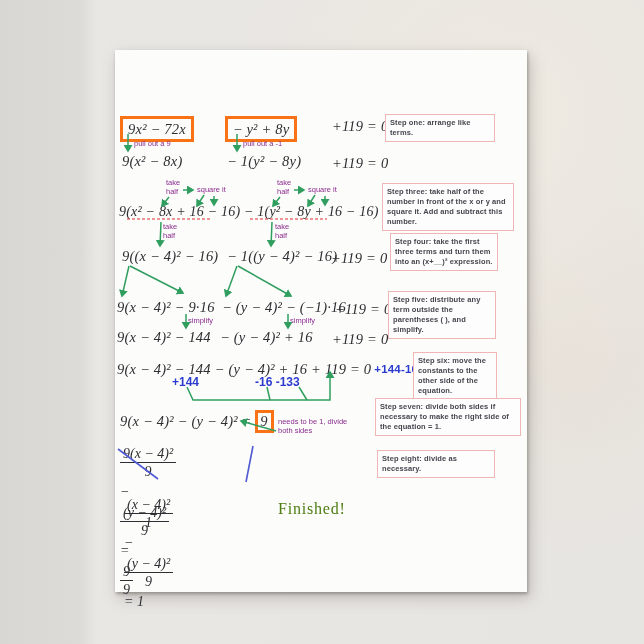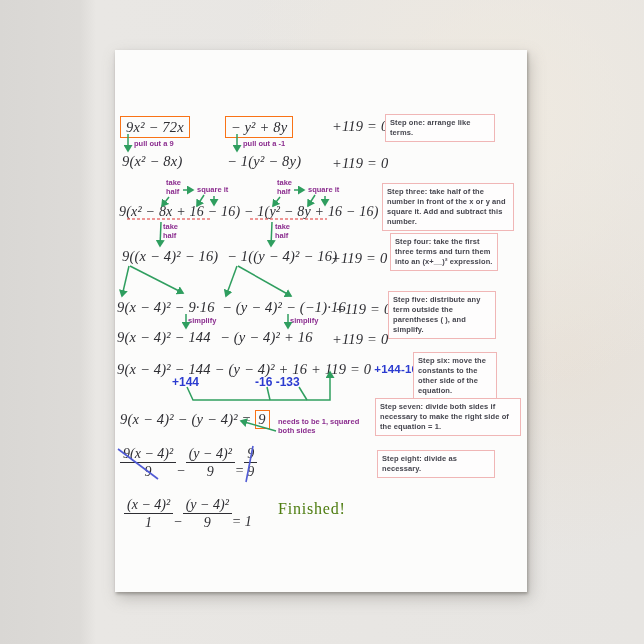--- a/index.html
+++ b/index.html
@@ -18,42 +18,42 @@
   }
   .m{
     position:absolute;
     font-family:"Liberation Serif",serif;font-style:italic;
     font-size:14.5px;line-height:17px;color:#2e2e33;
     white-space:nowrap;letter-spacing:0.2px;
   }
   .m.small{font-size:14px;}
   .n{
     position:absolute;
-    font-family:"Liberation Sans",sans-serif;font-weight:bold;
+    font-family:"Liberation Sans",sans-serif;font-weight:normal;
     font-size:7.5px;line-height:9px;color:#8b2d8f;
     white-space:pre-line;
   }
   .blue{
     font-family:"Liberation Sans",sans-serif;font-weight:bold;
     color:#2b3bd0;font-style:normal;
   }
   .blue.big{font-size:11.5px;line-height:15px;letter-spacing:0.2px;}
   .blue.sub{position:absolute;font-size:12px;line-height:11px;}
   .redbox{
-    border:1px solid #f97316;
+    border:3px solid #f97316;
     display:flex;align-items:center;justify-content:center;
   }
   .step{
     position:absolute;
     border:1px solid #f0b6b6;background:#fefdfd;
     color:#45454e;font-weight:bold;font-size:7.5px;line-height:10px;
     padding:3px 4px;letter-spacing:0.1px;
   }
   .row{position:absolute;display:flex;align-items:center;gap:3px;}
-  .frow{position:absolute;display:flex;align-items:flex-end;}
+  .frow{position:absolute;display:flex;align-items:flex-start;gap:5px;flex-direction:column;}
   .frac{display:inline-flex;flex-direction:column;align-items:stretch;
     font-family:"Liberation Serif",serif;font-style:italic;font-size:14px;
     line-height:15px;color:#2e2e33;text-align:center;}
   .frac .num{border-bottom:1.3px solid #2e2e33;padding:0 3px 1px;}
   .frac .den{padding:1px 3px 0;}
   .op{font-family:"Liberation Serif",serif;font-style:italic;font-size:14px;color:#2e2e33;}
   .finished{
     position:absolute;font-family:"Liberation Serif",serif;
     font-size:16px;color:#4d7c0f;letter-spacing:0.8px;
   }
@@ -115,21 +115,21 @@
   </div>
   <span class="blue sub" style="left:57px;top:327px">+144</span>
   <span class="blue sub" style="left:140px;top:327px">-16 -133</span>
 
   <div class="row" style="left:5px;top:360px">
     <span class="m" style="position:static">9(x − 4)² − (y − 4)² =</span>
     <div class="redbox" style="width:13px;height:17px">
       <span class="m" style="position:static">9</span>
     </div>
   </div>
-  <span class="n" style="left:163px;top:367px">needs to be 1, squared
+  <span class="n" style="left:163px;top:367px">needs to be 1, divide
 both sides</span>
 
   <div class="frow" style="left:5px;top:396px">
     <span class="frac">
       <span class="num">9(x − 4)²</span>
       <span class="den">9</span>
     </span>
     <span class="op">−</span>
     <span class="frac">
       <span class="num">(y − 4)²</span>

